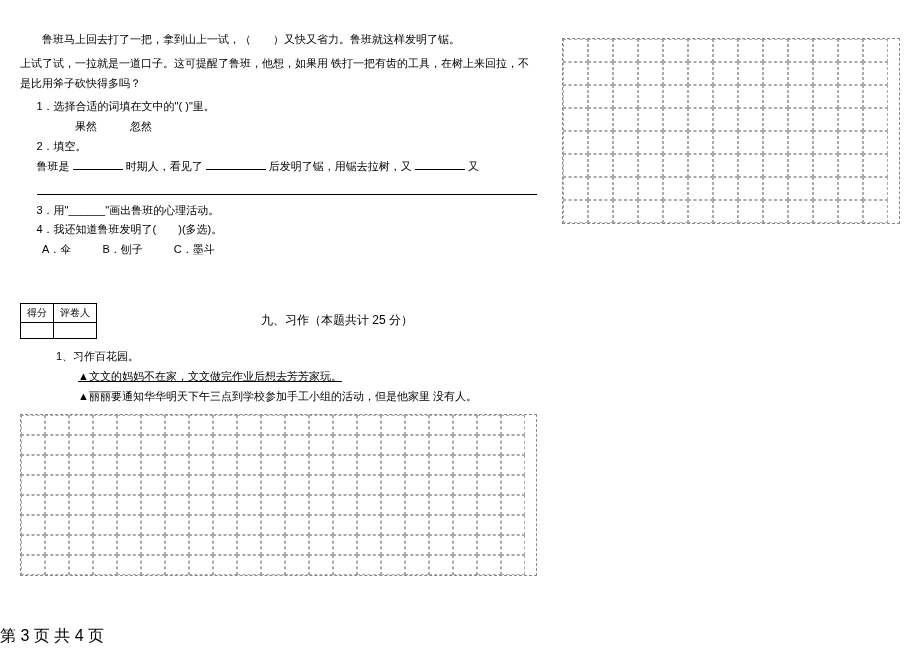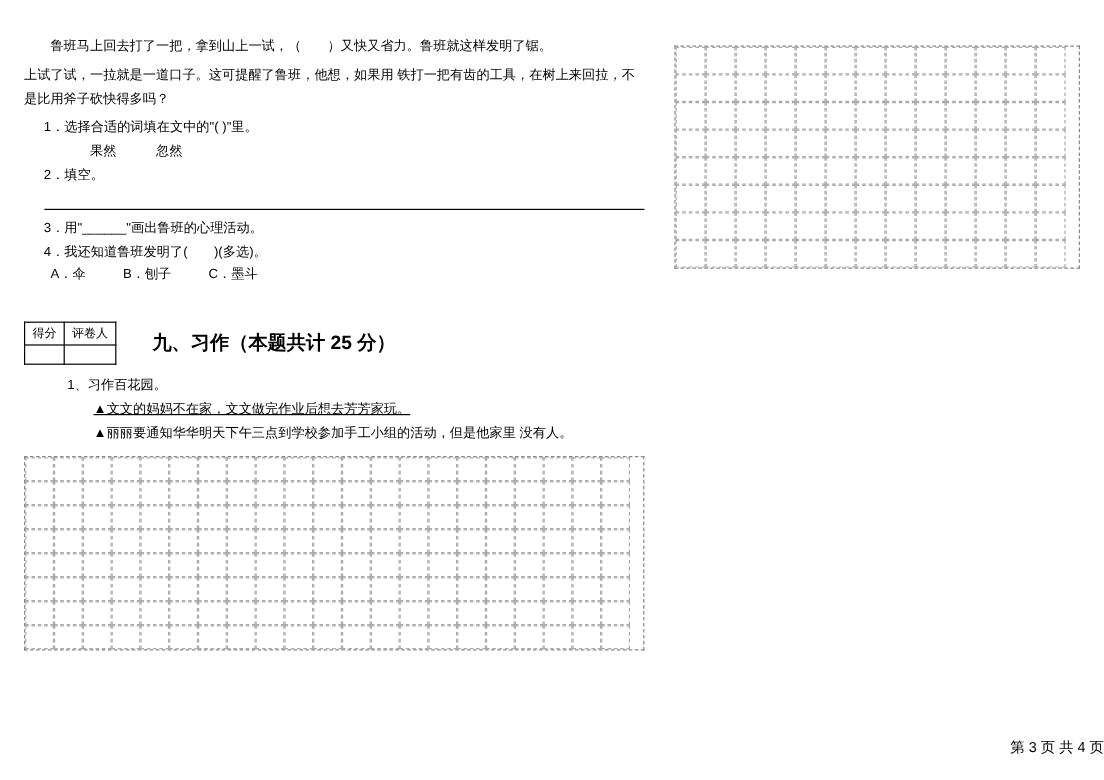--- a/index.html
+++ b/index.html
@@ -47,38 +47,40 @@
       border-bottom: 1px solid #000;
       height: 16px;
       margin: 2px 0 6px 1.5em;
     }
     .options {
       text-indent: 2em;
       line-height: 1.8;
     }
     .opt { margin-right: 28px; }
     .score-box-wrap {
-      margin-top: 28px;
+      margin-top: 43px;
       display: flex;
       align-items: center;
+      gap: 10px;
     }
     .score-table {
       border-collapse: collapse;
     }
     .score-table td {
       border: 1px solid #000;
       padding: 2px 6px;
       font-size: 10px;
       text-align: center;
       min-width: 28px;
       height: 16px;
     }
     .section-title {
-      font-weight: bold;
-      font-size: 16px;
+      font-weight: normal;
+      font-size: 12px;
+      text-align: center;
     }
     .xizuo-block {
       margin-top: 8px;
       margin-left: 36px;
     }
     .xizuo-line {
       line-height: 1.8;
     }
     .grid {
       margin-top: 8px;
@@ -93,41 +95,50 @@
       height: 20px;
       flex: 0 0 24px;
     }
     .grid.right .grid-cell {
       width: 25px;
       flex: 0 0 25px;
       height: 23px;
     }
     .footer {
       position: absolute;
-      bottom: 18px;
+      bottom: 3px;
       width: 100%;
-      text-align: right;
-      font-size: 12px;
+      text-align: left;
+      font-size: 16px;
       left: 0;
     }
   </style>
 </head>
 <body>
 
 <div class="page">
   <div class="left-col">
 
     <div class="passage-text indent">鲁班马上回去打了一把，拿到山上一试，（　　）又快又省力。鲁班就这样发明了锯。</div>
     <div class="passage-text">上试了试，一拉就是一道口子。这可提醒了鲁班，他想，如果用 铁打一把有齿的工具，在树上来回拉，不是比用斧子砍快得多吗？</div>
 
     <div class="questions">
       <div class="q-line">1．选择合适的词填在文中的"( )"里。</div>
       <div class="q-line" style="text-indent:5em;">果然　　　忽然</div>
 
       <div class="q-line">2．填空。</div>
+      <div class="q-line">
+        <span>鲁班是</span>
+        <span class="blank-line"></span>
+        <span>时期人，看见了</span>
+        <span class="blank-line med"></span>
+        <span>后发明了锯，用锯去拉树，又</span>
+        <span class="blank-line"></span>
+        <span>又</span>
+      </div>
       <div class="fill-line"></div>
 
       <div class="q-line">3．用"______"画出鲁班的心理活动。</div>
 
       <div class="q-line">4．我还知道鲁班发明了(　　)(多选)。</div>
       <div class="options">
         <span class="opt">A．伞</span>
         <span class="opt">B．刨子</span>
         <span class="opt">C．墨斗</span>
       </div>

